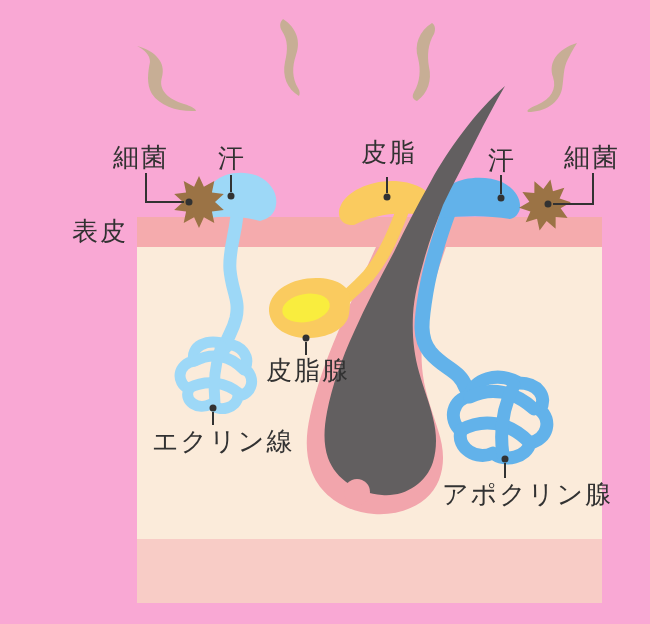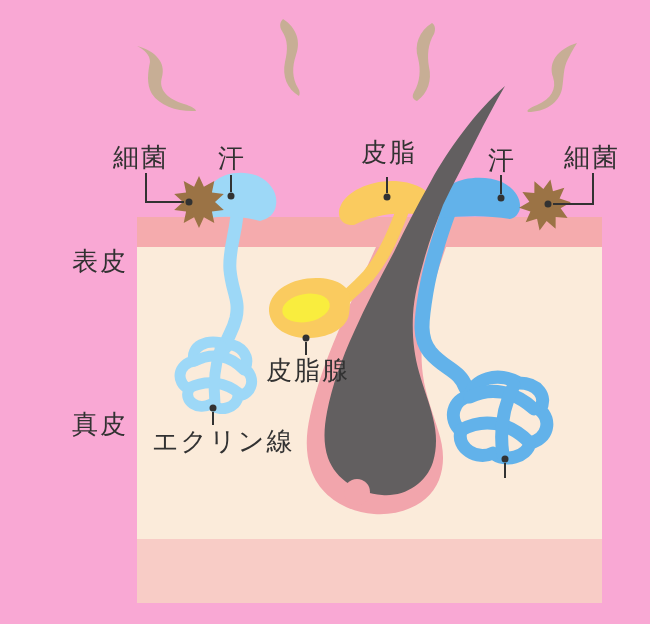--- a/index.html
+++ b/index.html
@@ -1,21 +1,21 @@
 <!DOCTYPE html>
 <html><head>
 <meta charset="utf-8">
 <style>
   html,body{margin:0;padding:0;background:#fff;}
   #stage{position:relative;width:650px;height:624px;background:#f9a8d4;overflow:hidden;
          font-family:"DejaVu Sans",sans-serif;padding-left:25px;}
   #art{position:absolute;left:0;top:0;}
   .lbl{position:absolute;color:#323232;font-size:26px;font-weight:500;
        letter-spacing:2px;white-space:nowrap;line-height:1;}
-  .lbl.right{text-align:right;margin-top:30px;}
+  .lbl.right{text-align:right;}
 </style>
 </head>
 <body>
 
 <div id="stage">
 
 <svg id="art" width="650" height="624" viewBox="0 0 650 624">
 
   <path d="M137,46 C156,51 166,63 162,77 C158,90 168,99 184,104 C191,106 196,109 196,111
            C178,112 160,106 152,94 C146,84 148,72 150,62 C150,55 145,50 137,46 Z" fill="#C7AE95"></path>
@@ -101,17 +101,17 @@
   </g>
 </svg>
 
   <div class="lbl" style="left:113px;top:144px;">細菌</div>
   <div class="lbl" style="left:218px;top:145px;">汗</div>
   <div class="lbl" style="left:361px;top:139px;">皮脂</div>
   <div class="lbl" style="left:488px;top:147px;">汗</div>
   <div class="lbl" style="left:564px;top:144px;">細菌</div>
 
   <div class="lbl right" style="left:38px;top:218px;width:90px;">表皮</div>
-  <div class="lbl right" style="left:38px;top:381px;width:90px;">真皮</div>
 
   <div class="lbl" style="left:266px;top:357px;">皮脂腺</div>
   <div class="lbl" style="left:152px;top:428px;">エクリン線</div>
+  <div class="lbl" style="left:442px;top:481px;">アポクリン腺</div>
 </div>
 
 </body></html>

